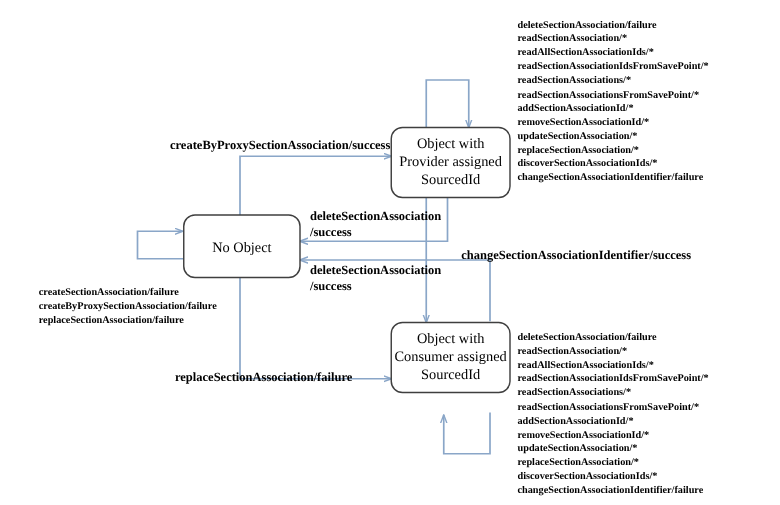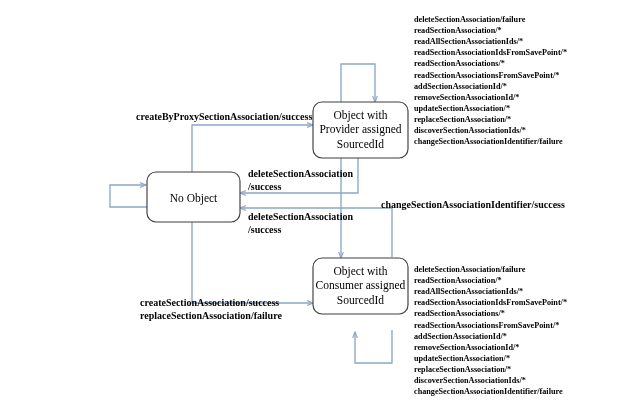--- a/index.html
+++ b/index.html
@@ -116,26 +116,30 @@
     <div>deleteSectionAssociation</div>
     <div>/success</div>
   </div>
 
   <div class="edge-label" style="left:248px; top:210px;">
     <div>deleteSectionAssociation</div>
     <div>/success</div>
   </div>
 
   <div class="edge-label" style="left:140px; top:296px;">
-    <div>createSectionAssociation/success</div>
     <div>replaceSectionAssociation/failure</div>
   </div>
 
+  <div class="ops-list" style="left:31px; top:228px;">
+    <div>createSectionAssociation/failure</div>
+    <div>createByProxySectionAssociation/failure</div>
+    <div>replaceSectionAssociation/failure</div>
+  </div>
 
-  <div class="edge-label" style="left:369px; top:198px;margin-left:12px;">
+  <div class="edge-label" style="left:369px; top:198px;">
     <div>changeSectionAssociationIdentifier/success</div>
   </div>
 
   <div class="ops-list" style="left:414px; top:14px;">
     <div>deleteSectionAssociation/failure</div>
     <div>readSectionAssociation/*</div>
     <div>readAllSectionAssociationIds/*</div>
     <div>readSectionAssociationIdsFromSavePoint/*</div>
     <div>readSectionAssociations/*</div>
     <div>readSectionAssociationsFromSavePoint/*</div>

